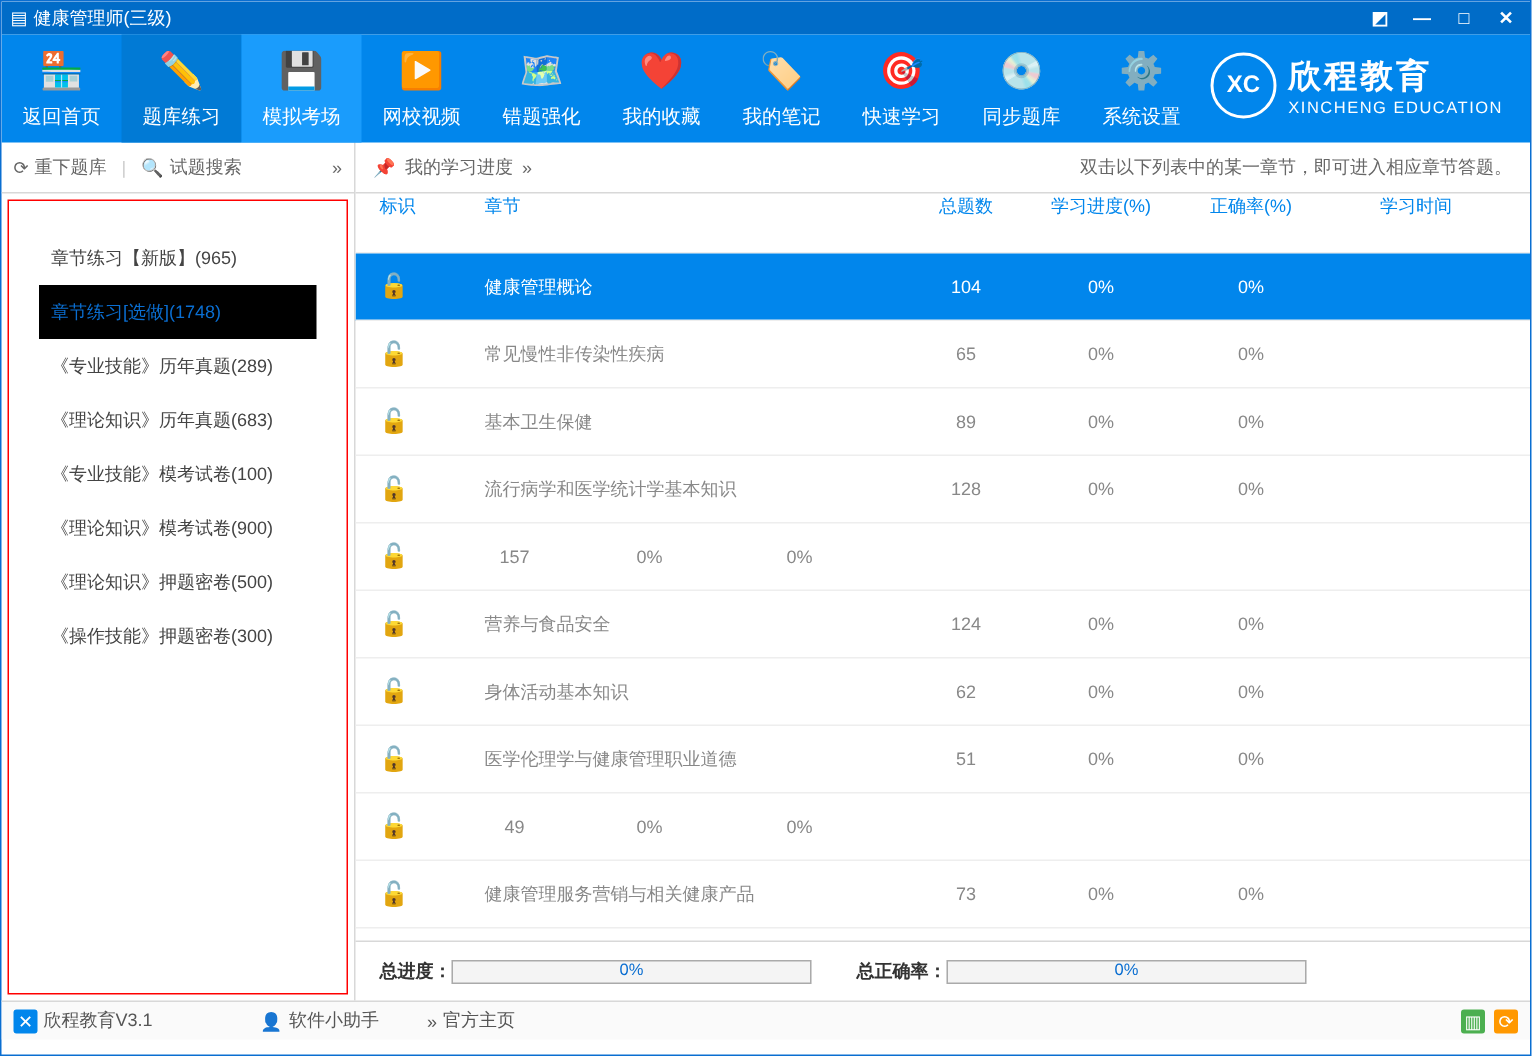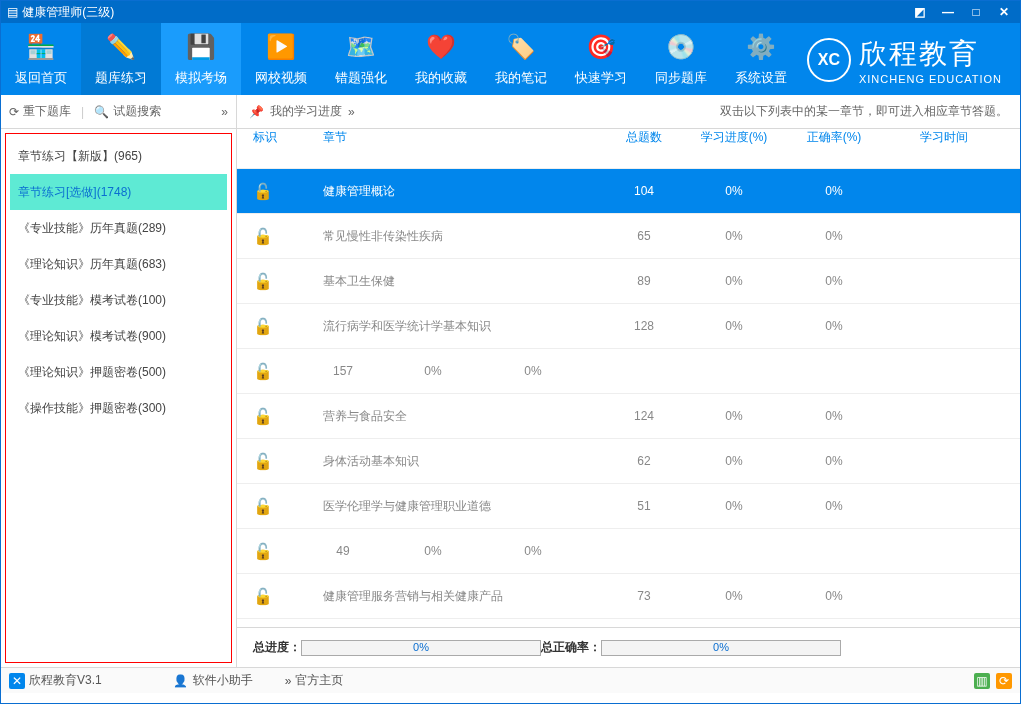--- a/index.html
+++ b/index.html
@@ -9,30 +9,30 @@
 .winbtns{display:flex;gap:8px}
 .winbtn{width:20px;height:16px;display:flex;align-items:center;justify-content:center;cursor:pointer;color:#fff;font-weight:bold}
 .toolbar{background:#0186ec;height:72px;display:flex;align-items:center;position:relative}
 .tb-item{width:80px;height:72px;display:flex;flex-direction:column;align-items:center;justify-content:center;gap:6px;color:#fff;cursor:pointer}
 .tb-item.active{background:#017ad5}
 .tb-item.highlight{background:#1a9cfc}
 .tb-icon{width:32px;height:32px;display:flex;align-items:center;justify-content:center;font-size:24px}
 .tb-label{font-size:13px}
 .brand{position:absolute;right:18px;top:12px;display:flex;align-items:center;gap:8px;color:#fff}
 .brand-logo{width:44px;height:44px;border:2px solid #fff;border-radius:50%;display:flex;align-items:center;justify-content:center;font-weight:bold;font-size:16px}
-.brand-txt{font-size:28px;font-weight:normal;letter-spacing:2px}
+.brand-txt{font-size:22px;font-weight:bold;letter-spacing:2px}
 .brand-sub{font-size:11px;letter-spacing:1px}
 .content{display:flex;height:572px}
 .sidebar{width:236px;border-right:1px solid #d8d8d8;display:flex;flex-direction:column}
 .sb-top{height:34px;display:flex;align-items:center;border-bottom:1px solid #d8d8d8;padding:0 8px;gap:4px;color:#666}
 .sb-top-item{display:flex;align-items:center;gap:4px;cursor:pointer}
 .sb-divider{color:#ccc;margin:0 6px}
-.sb-list{flex:1;padding:4px;border:1px solid red;margin:4px}
+.sb-list{flex:1;padding:20px;border:1px solid red;margin:4px}
 .sb-item{height:36px;display:flex;align-items:center;padding:0 8px;color:#444;cursor:pointer}
-.sb-item.selected{background:#5eead4;color:#0a6ed1}
+.sb-item.selected{background:#000000;color:#0a6ed1}
 .main{flex:1;display:flex;flex-direction:column}
 .main-top{height:34px;display:flex;align-items:center;border-bottom:1px solid #d8d8d8;padding:0 12px;color:#666}
 .main-top-left{display:flex;align-items:center;gap:6px;cursor:pointer}
 .main-top-right{margin-left:auto;color:#666}
 .table{flex:1;overflow:auto}
 .thead{height:40px;display:flex;padding:0 16px;color:#0186ec;font-size:13px;border-bottom:1px solid #eee}
 .col-flag{width:50px}
 .col-chapter{flex:1;padding-left:20px}
 .col-total{width:80px;text-align:center}
 .col-progress{width:100px;text-align:center}
@@ -240,21 +240,21 @@
             <div class="col-rate">0%</div>
             <div class="col-time"></div>
           </div>
         </div>
     </div>
     <div class="summary">
       <span class="summary-label">总进度：</span>
       <div class="progress-bar">
           <div class="txt">0%</div>
         </div>
-      <span class="summary-label" style="">总正确率：</span>
+      <span class="summary-label" style="margin-left:30px">总正确率：</span>
       <div class="progress-bar">
           <div class="txt">0%</div>
         </div>
     </div>
   </div>
 </div>
 
 <div class="statusbar">
   <div class="status-item">
     <span class="sicon" style="background:#0186ec;color:#fff;border-radius:2px">✕</span>

